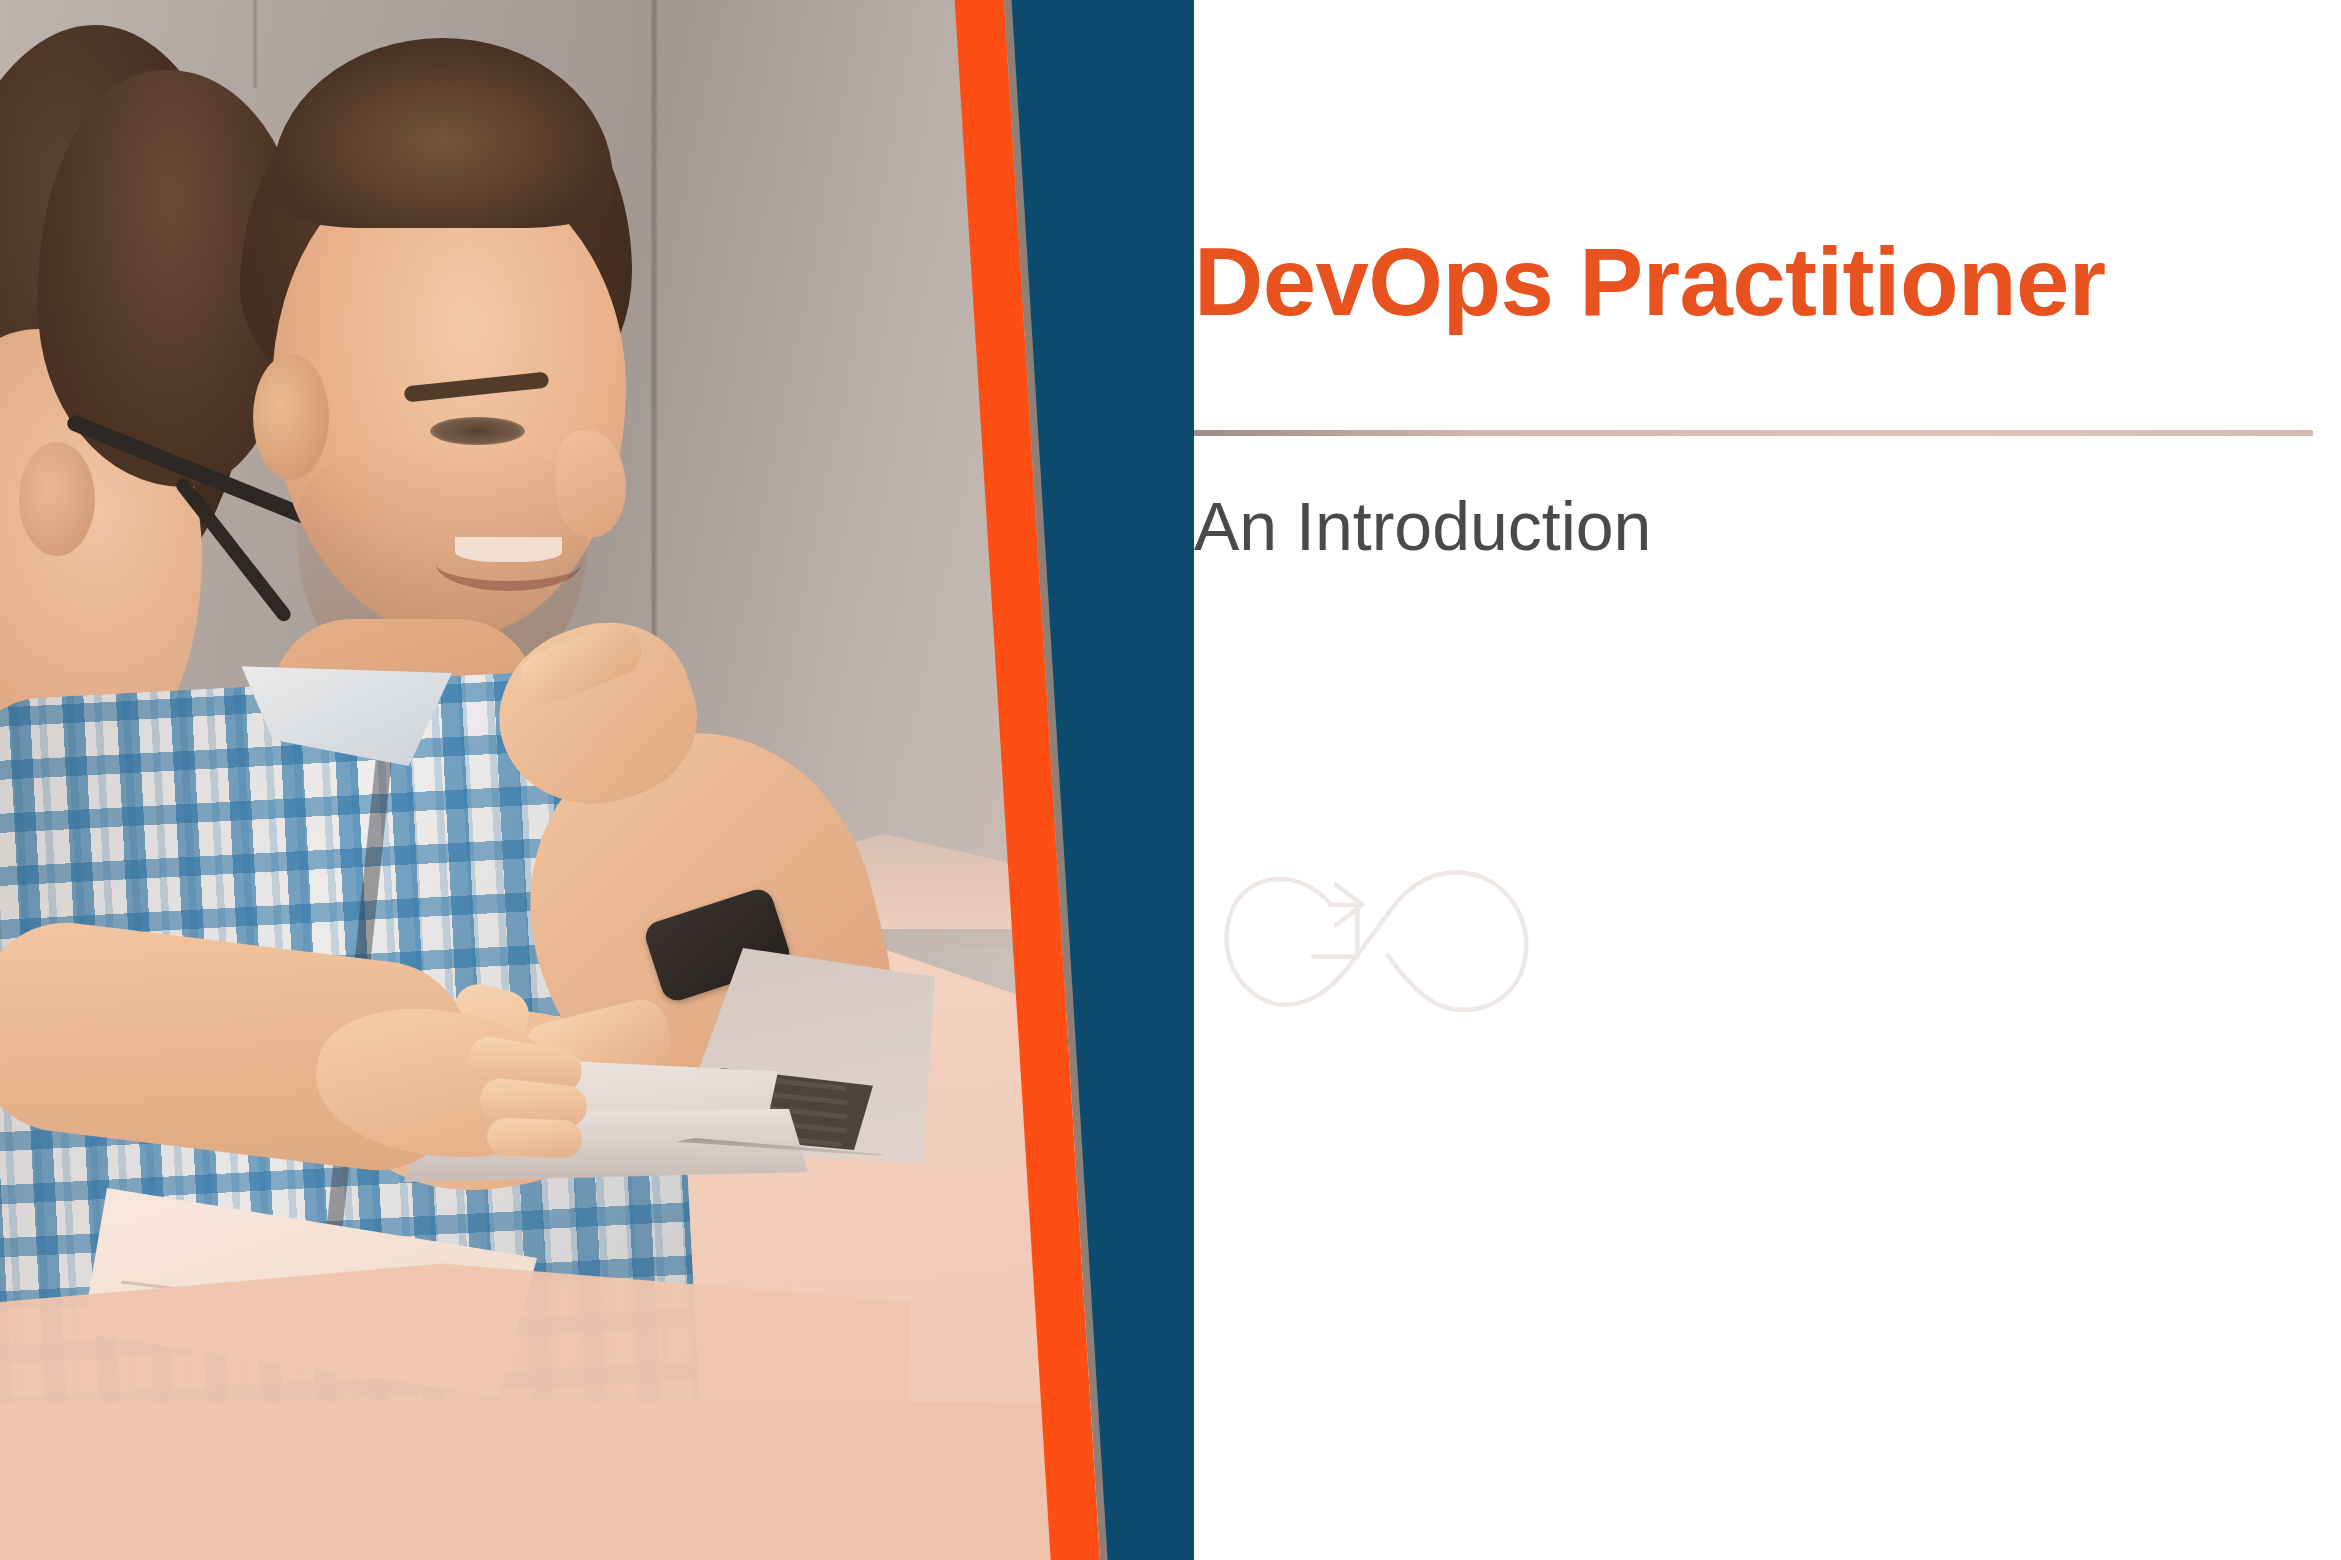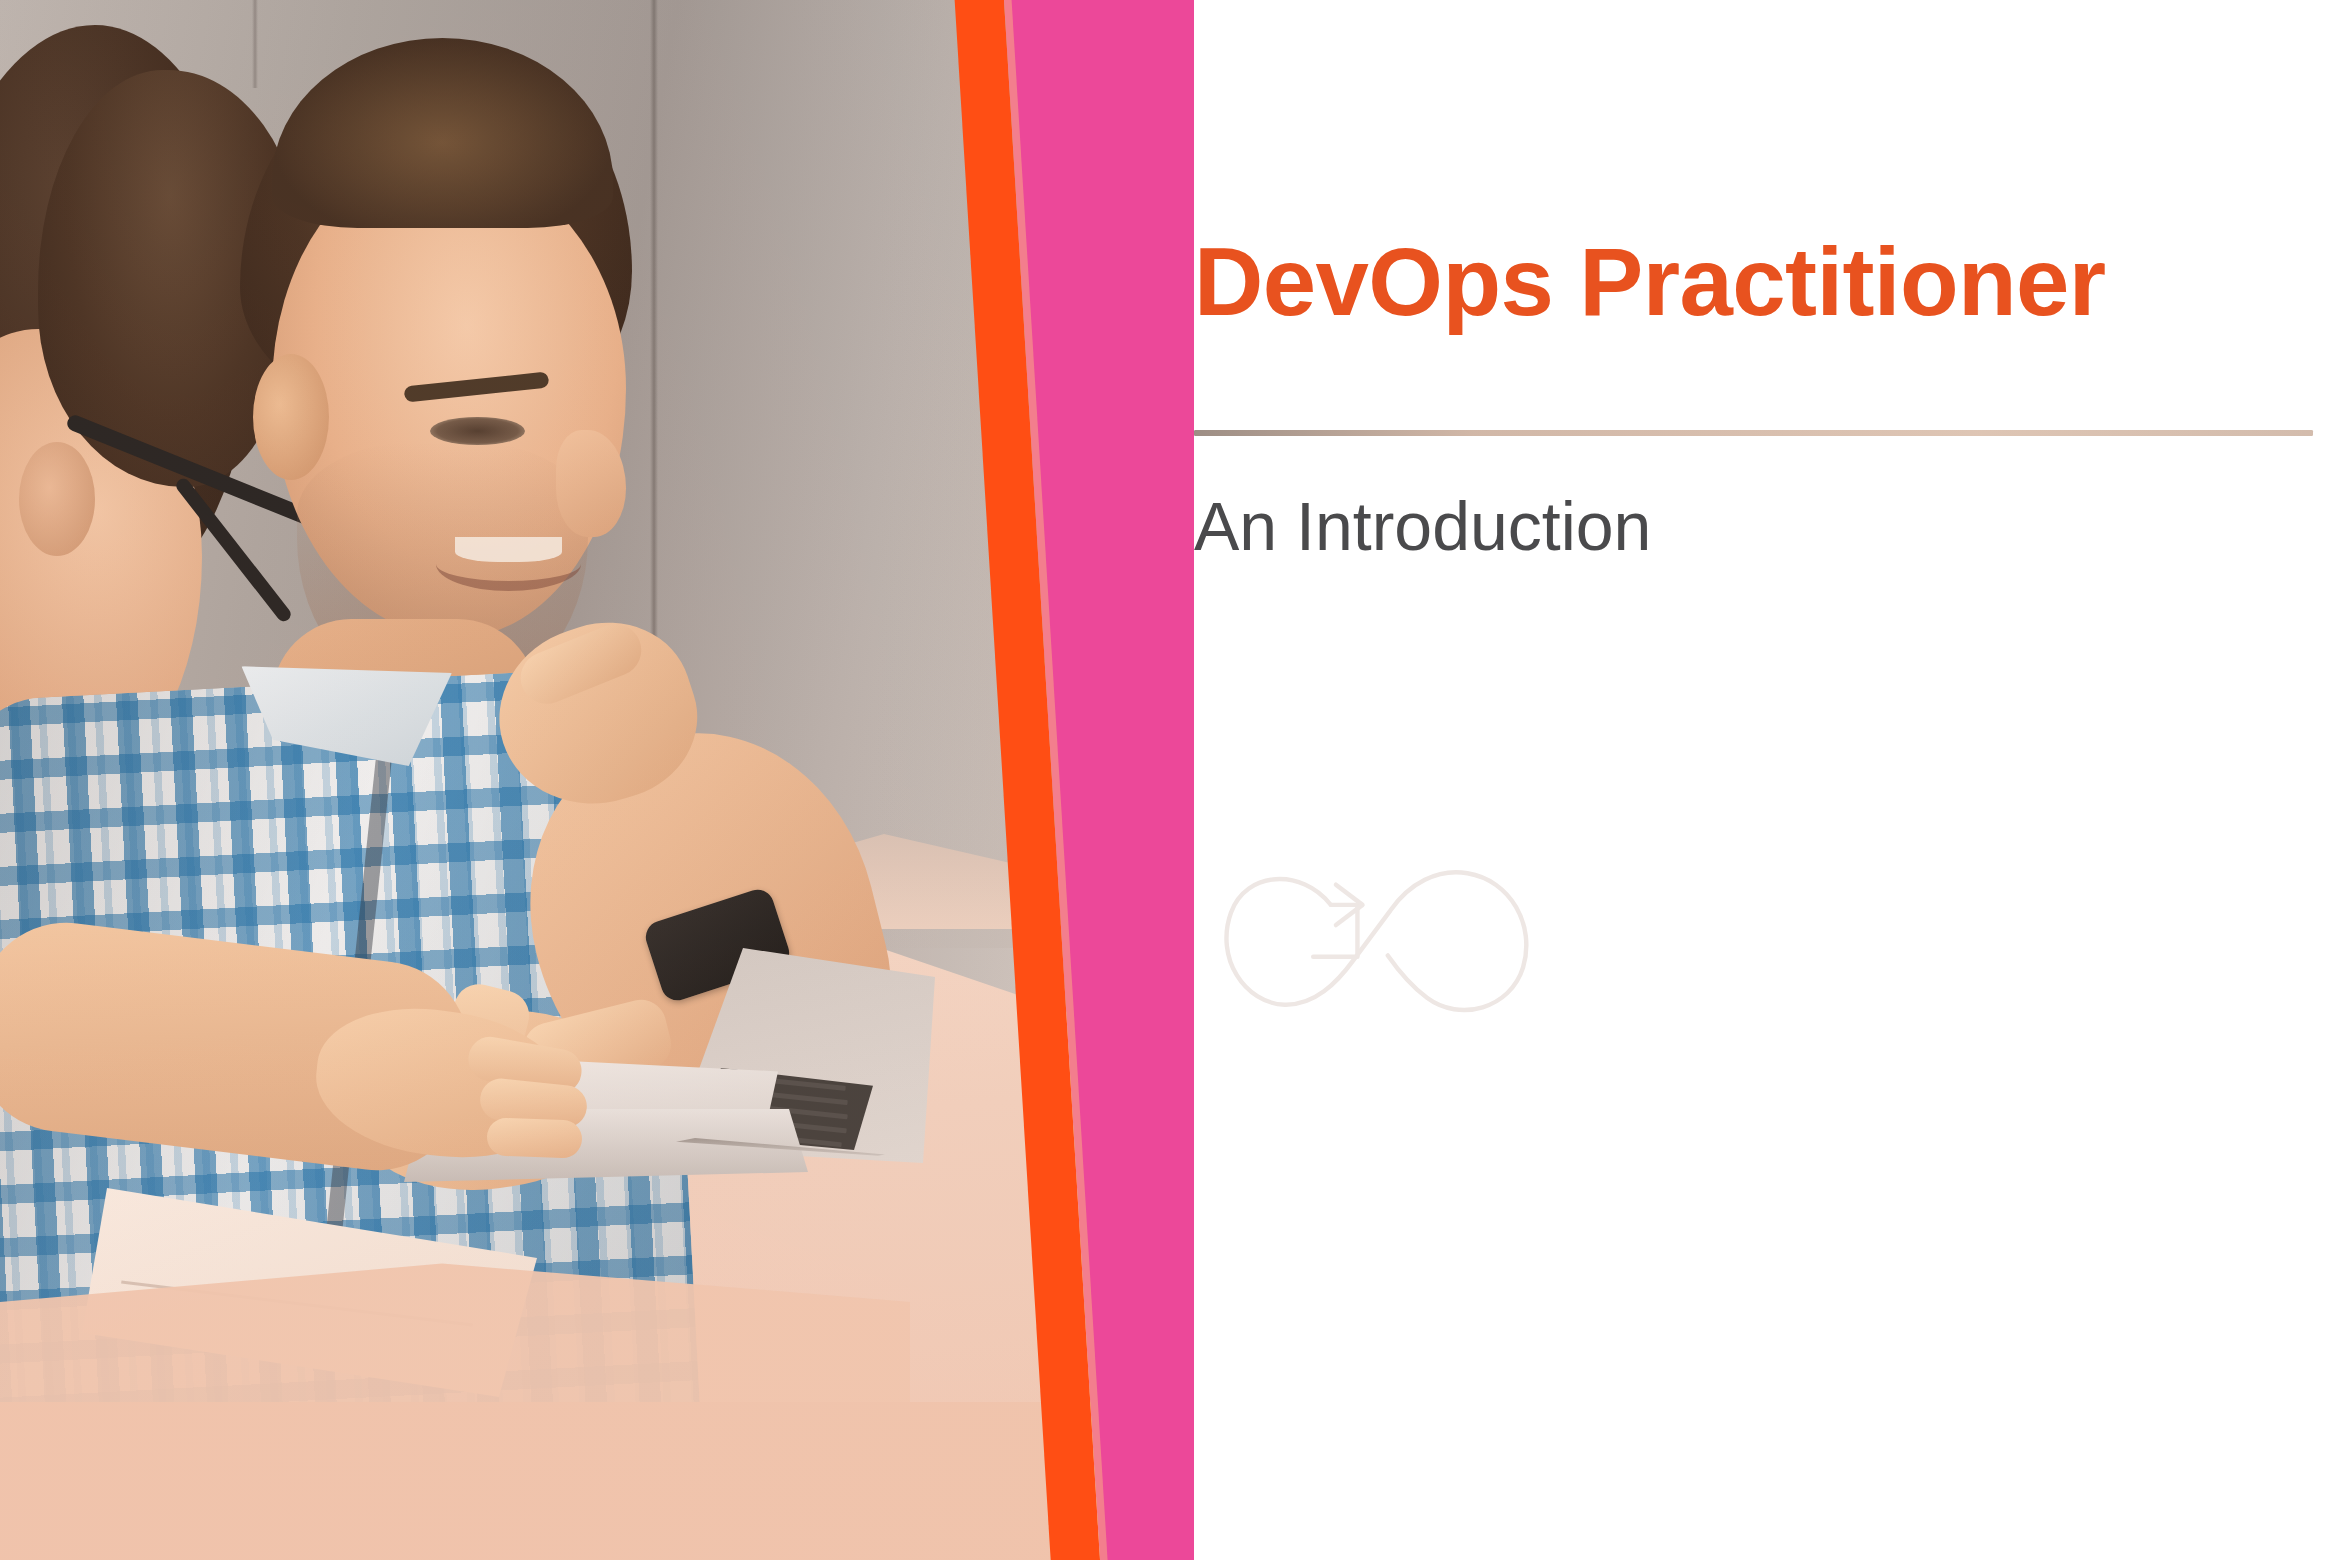--- a/index.html
+++ b/index.html
@@ -1,18 +1,18 @@
 <!DOCTYPE html>
 <html style="font-size:10px"><head>
 <meta charset="utf-8">
 <style>
   html,body{margin:0;padding:0;background:#fff;}
   body{width:2342px;height:1561px;font-family:"Liberation Sans",sans-serif;overflow:hidden;}
 
-  .slide{position:relative;width:2342px;height:1561px;background:#ec4899;overflow:hidden;}
+  .slide{position:relative;width:2342px;height:1561px;background:#0c4a6e;overflow:hidden;}
 
   
   .photo-panel{
     position:absolute;left:0;top:0;width:1138px;height:1561px;
     overflow:hidden;
     clip-path:polygon(0 0, 1004px 0, 1100px 1561px, 0 1561px);
   }
 
   
   .wall{position:absolute;inset:0;

